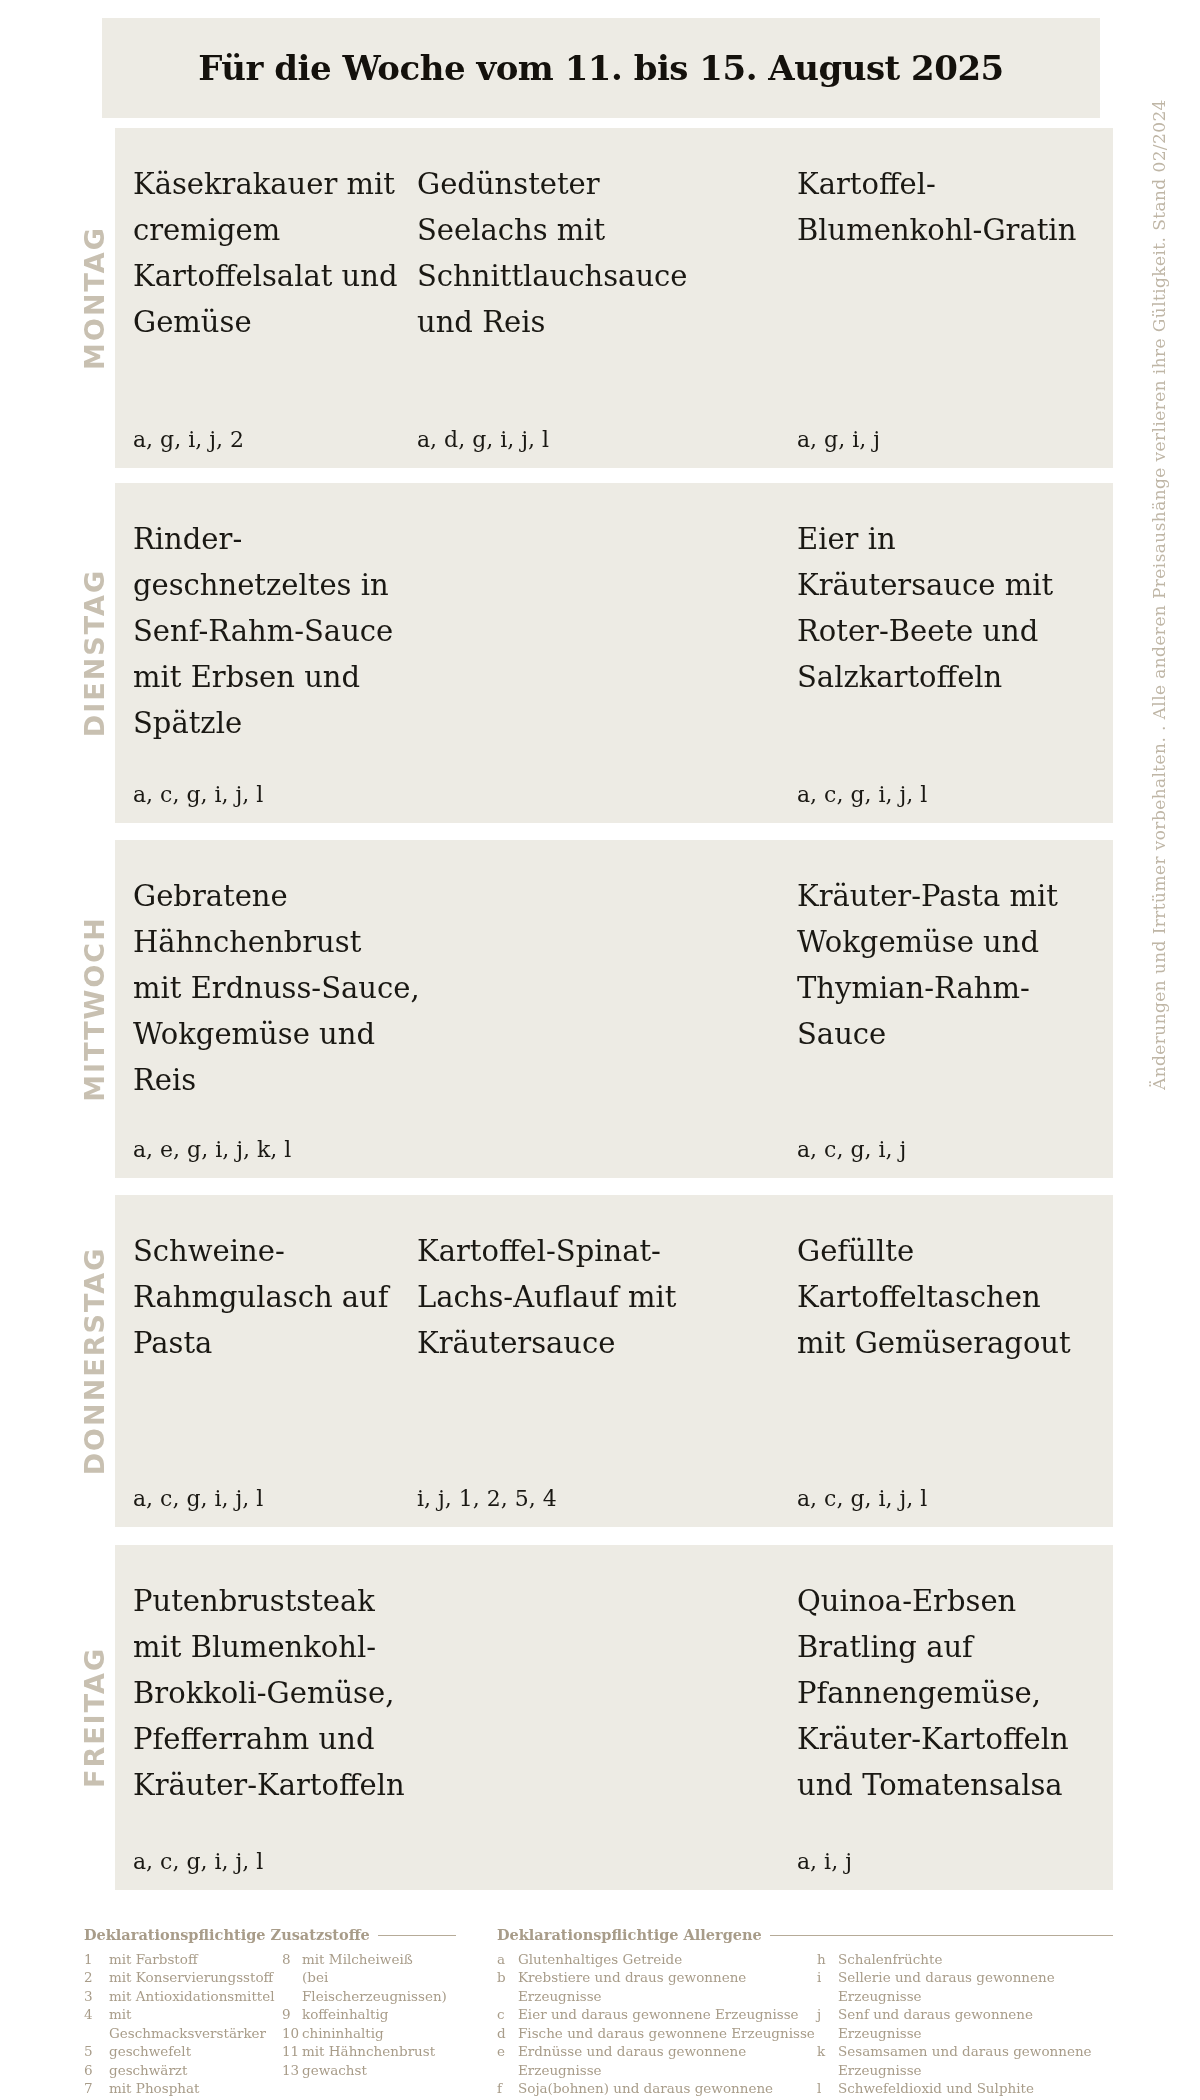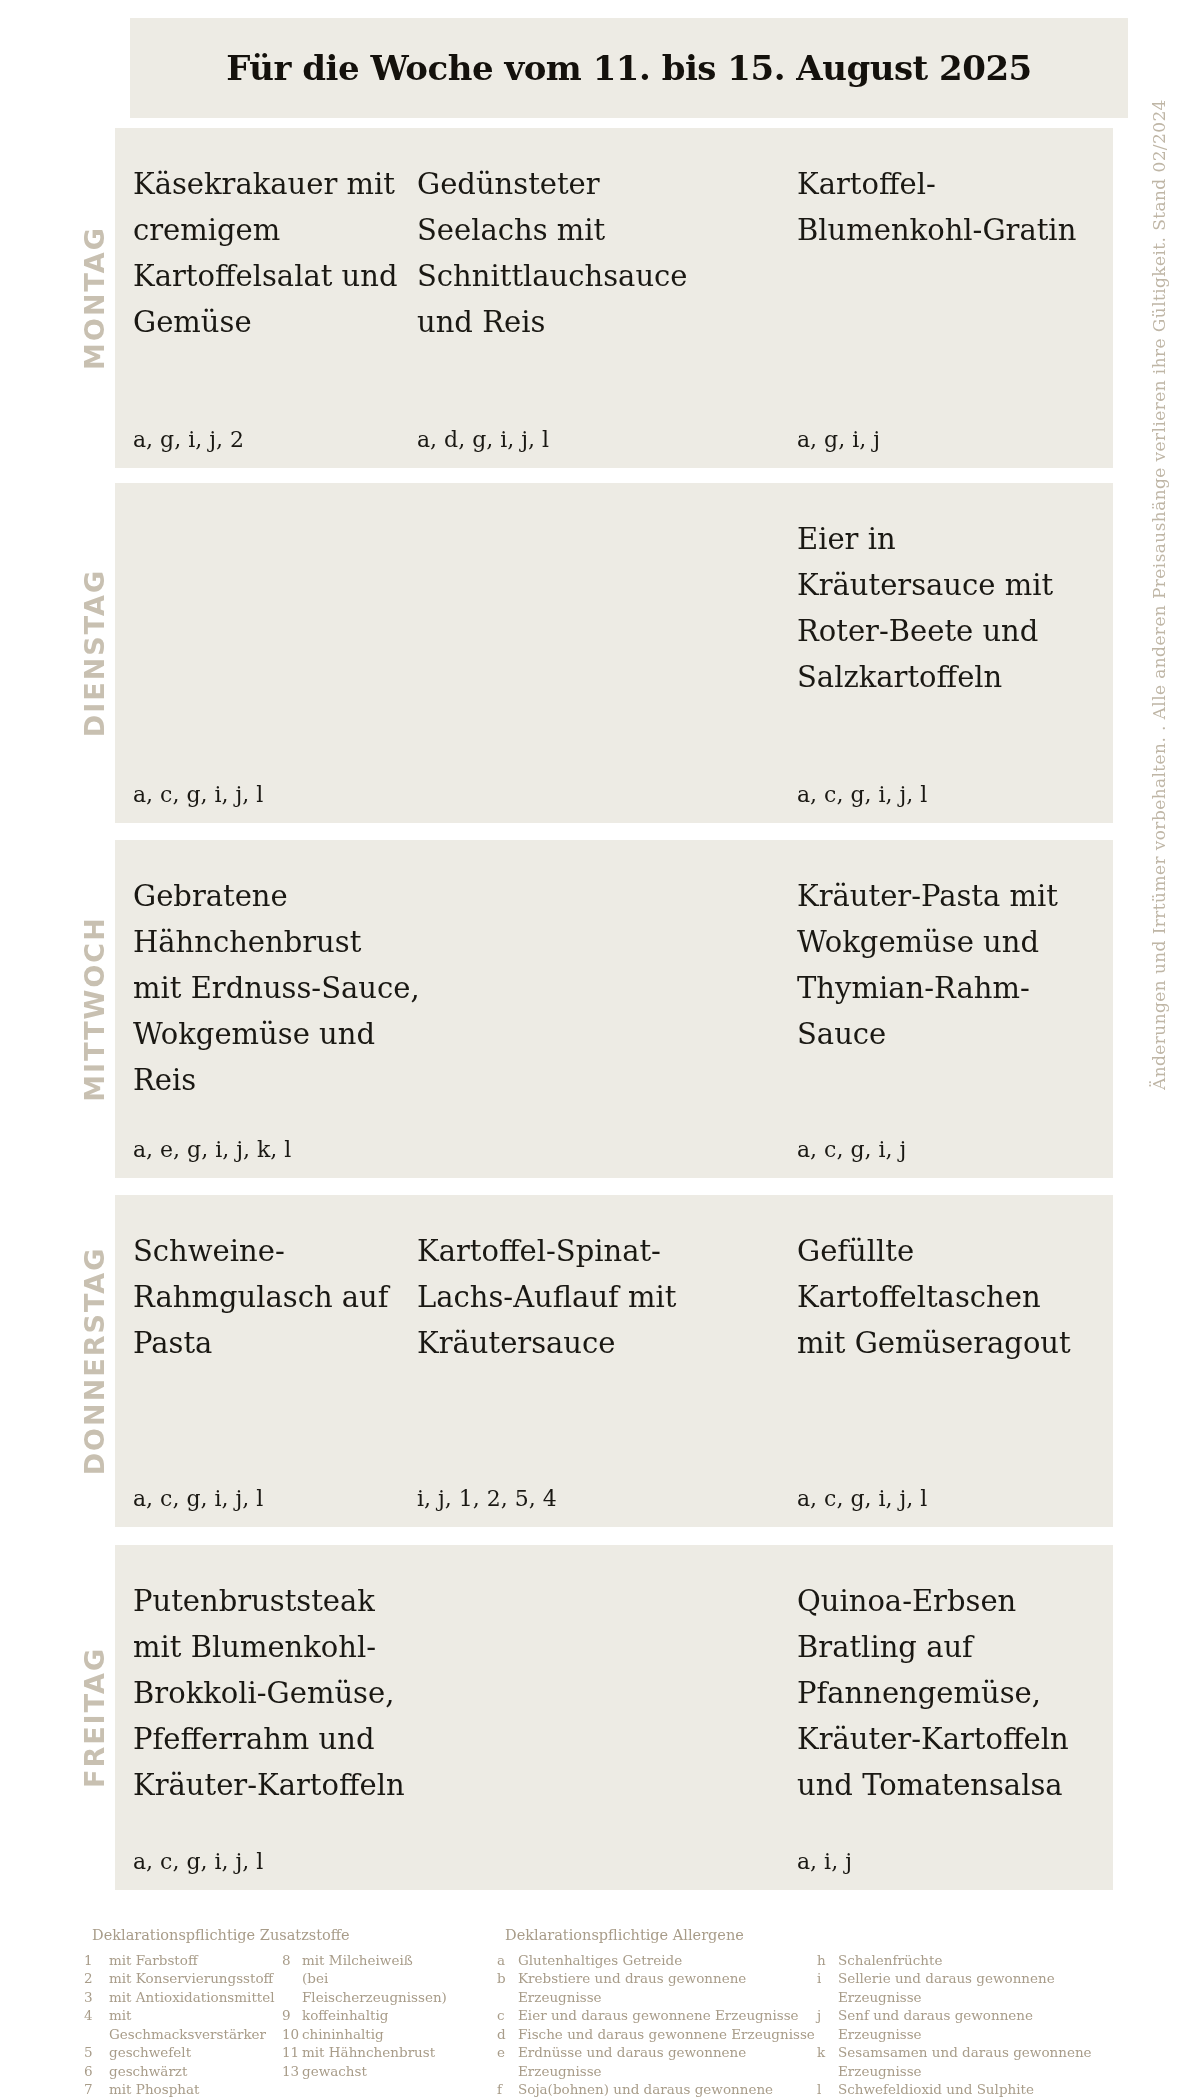--- a/index.html
+++ b/index.html
@@ -1,20 +1,20 @@
 <!DOCTYPE html>
 <html><head>
 <meta charset="utf-8">
 <style>
   html,body{margin:0;padding:0;}
   body{
     width:1200px;height:2100px;position:relative;background:#ffffff;
     font-family:"DejaVu Serif", serif;overflow:hidden;
   }
-  .panel{position:absolute;left:130px;width:998px;background:#edebe4;}
+  .panel{position:absolute;left:102px;width:998px;background:#edebe4;}
 
   
   #header{top:18px;height:100px;display:flex;align-items:center;justify-content:center;}
   #page-title{font-size:34px;font-weight:bold;color:#14110c;letter-spacing:-0.5px;}
 
   
   .day-row{position:absolute;left:115px;width:998px;background:#edebe4;}
   .r0{top:128px;height:340px;--h:340px;}
   .r1{top:483px;height:340px;--h:340px;}
   .r2{top:840px;height:338px;--h:338px;}
@@ -41,21 +41,21 @@
   #side-note{
     position:absolute;left:26px;bottom:0;height:26px;line-height:26px;white-space:nowrap;
     transform-origin:left bottom;transform:rotate(-90deg);
     font-size:17px;letter-spacing:0.4px;color:#bfb6a6;
   }
 
   
   .legend{position:absolute;top:1926px;color:#a89c89;font-size:13.5px;line-height:18.5px;}
   #legend-additives{left:84px;width:372px;}
   #legend-allergens{left:497px;width:616px;}
-  .legend-title{display:flex;align-items:baseline;font-weight:normal;font-size:14.5px;white-space:nowrap;flex-direction:column;}
+  .legend-title{display:flex;align-items:baseline;font-weight:bold;font-size:14.5px;white-space:nowrap;}
   .legend-title .rule{flex:1;border-bottom:1px solid #b6ab98;margin-left:8px;transform:translateY(-4px);}
   .legend-body{display:flex;margin-top:5px;}
   .lrow{display:flex;}
   .lcode{flex:none;}
   .llabel{white-space:pre-line;}
   #legend-additives .lcol-a{width:198px;flex:none;}
   #legend-additives .lcol-a .lcode{width:25px;}
   #legend-additives .lcol-b .lcode{width:20px;}
   #legend-allergens .lcol-a{width:320px;flex:none;}
   #legend-allergens .lcode{width:21px;}
@@ -83,20 +83,25 @@
 und Reis</div>
   <div class="codes c1">a, g, i, j, 2</div>
   <div class="codes c2">a, d, g, i, j, l</div>
   <div class="codes c3">a, g, i, j</div>
 </div>
 
 <div class="day-row r1">
   <div class="day-label-wrap">
     <div class="day-label">DIENSTAG</div>
   </div>
+  <div class="meal c1">Rinder-
+geschnetzeltes in
+Senf-Rahm-Sauce
+mit Erbsen und
+Spätzle</div>
   <div class="meal c3">Eier in
 Kräutersauce mit
 Roter-Beete und
 Salzkartoffeln</div>
   <div class="codes c1">a, c, g, i, j, l</div>
   <div class="codes c3">a, c, g, i, j, l</div>
 </div>
 
 <div class="day-row r2">
   <div class="day-label-wrap">

